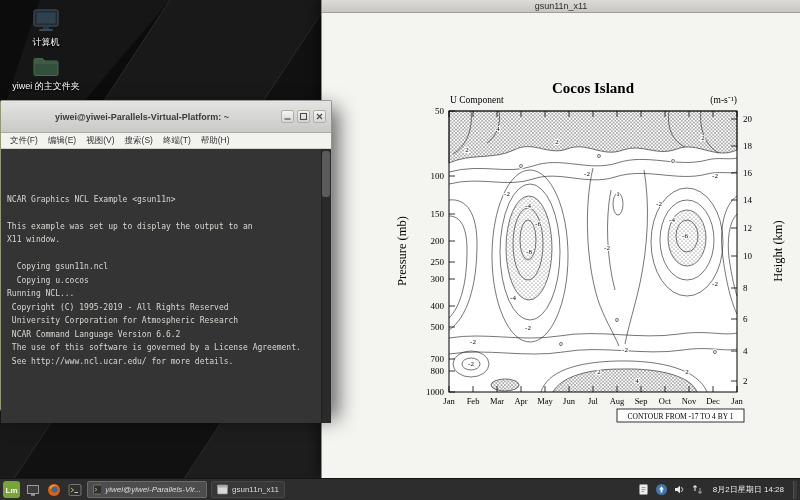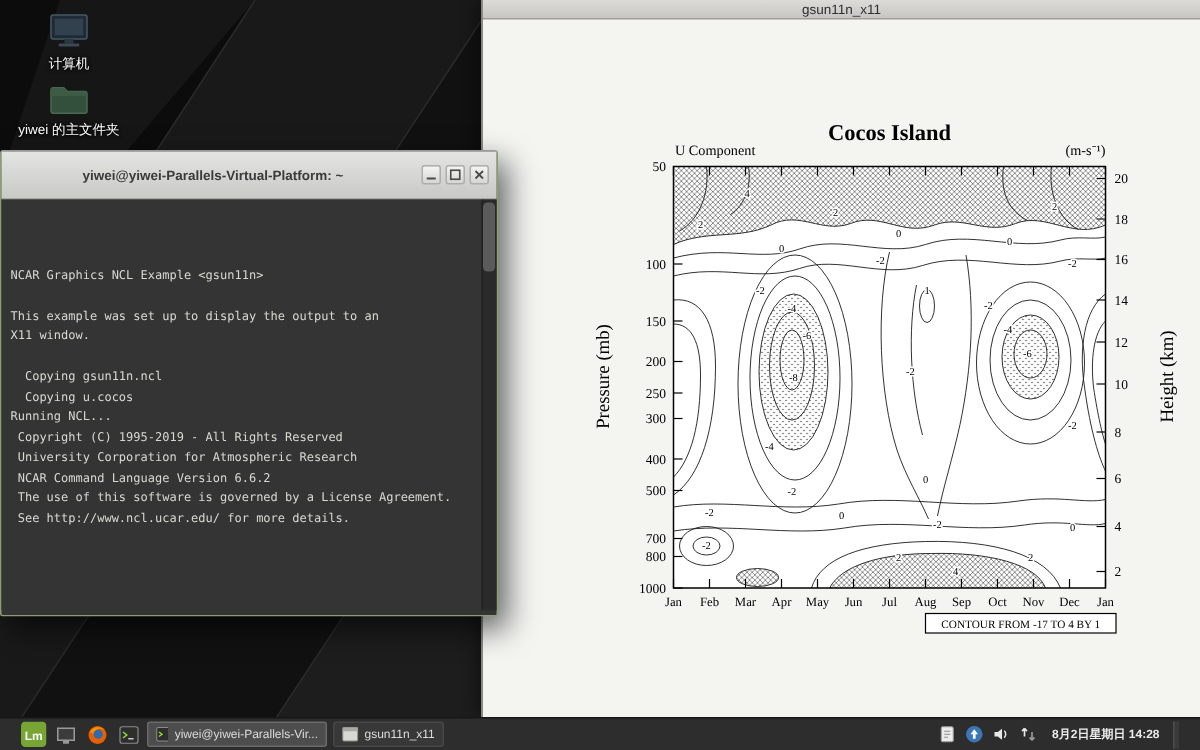--- a/index.html
+++ b/index.html
@@ -50,28 +50,28 @@
   .ticklabel  { font:9px "Liberation Serif", serif; fill:#000; }
   .xticklabel { font:8.5px "Liberation Serif", serif; fill:#000; }
   .clabel     { font:7px "Liberation Serif", serif; fill:#000;
                 paint-order:stroke; stroke:#ffffff; stroke-width:2px; }
   .svg-footer { font:7.5px "Liberation Serif", serif; fill:#000; }
   .tick       { stroke:#000; stroke-width:0.8; }
 
   
   #taskbar { position:absolute; left:0; bottom:0; width:800px; height:22px;
     background:#2d2d2d; border-top:1px solid #161616; display:flex; align-items:center;
-    padding:0 14px; gap:4px; z-index:50; }
+    padding:0 3px; gap:4px; z-index:50; }
   .tb-launcher { width:17px; height:17px; display:flex; align-items:center; justify-content:center; }
   .tb-win { display:flex; align-items:center; gap:4px; height:17px; padding:0 5px;
     font-size:8px; color:#dcdcdc; border:1px solid #474747; border-radius:2px;
     background:#383838; white-space:nowrap; overflow:hidden; }
   .tb-win.active { background:#4d4d4d; border-color:#6b6b6b; }
   #tray { margin-left:auto; display:flex; align-items:center; gap:5px; }
-  #clock { font-size:8px; color:#ececec; padding:0 4px; white-space:nowrap;font-weight:bold; }
+  #clock { font-size:8px; color:#ececec; padding:0 4px; white-space:nowrap; }
   #show-desktop-strip { width:4px; height:18px; background:#3a3a3a; border-left:1px solid #4c4c4c; }
 </style>
 </head>
 <body>
 
 <div id="screen">
 
   <svg id="wallpaper" width="800" height="500">
     <rect width="800" height="500" fill="#151515"></rect>
     <polygon points="0,0 170,0 0,260" fill="#0c0c0c"></polygon>
@@ -291,20 +291,28 @@
         <svg width="9" height="9">
             <rect x="1.5" y="1.5" width="6" height="6" fill="none" stroke="#4a4a4a" stroke-width="1.1"></rect>
           </svg>
       </span>
       <span class="win-btn">
         <svg width="9" height="9">
             <path d="M2,2 L7,7 M7,2 L2,7" stroke="#4a4a4a" stroke-width="1.2"></path>
           </svg>
       </span>
     </div>
+    <div id="term-menubar">
+        <span class="menu-item">文件(F)</span>
+        <span class="menu-item">编辑(E)</span>
+        <span class="menu-item">视图(V)</span>
+        <span class="menu-item">搜索(S)</span>
+        <span class="menu-item">终端(T)</span>
+        <span class="menu-item">帮助(H)</span>
+      </div>
     <div id="term-body">
       <div id="term-lines"><div class="tline">&nbsp;</div><div class="tline">NCAR Graphics NCL Example &lt;gsun11n&gt;</div><div class="tline">&nbsp;</div><div class="tline">This example was set up to display the output to an</div><div class="tline">X11 window.</div><div class="tline">&nbsp;</div><div class="tline">  Copying gsun11n.ncl</div><div class="tline">  Copying u.cocos</div><div class="tline">Running NCL...</div><div class="tline"> Copyright (C) 1995-2019 - All Rights Reserved</div><div class="tline"> University Corporation for Atmospheric Research</div><div class="tline"> NCAR Command Language Version 6.6.2</div><div class="tline"> The use of this software is governed by a License Agreement.</div><div class="tline"> See http://www.ncl.ucar.edu/ for more details.</div></div>
       <div id="term-scrollbar">
         <div id="term-scrollthumb"></div>
       </div>
     </div>
   </div>
 
   <div id="taskbar">
     <div class="tb-launcher">
@@ -327,21 +335,21 @@
       </svg>
     </div>
     <div class="tb-launcher">
       <svg width="14" height="14">
         <rect x="1" y="1.5" width="12" height="11" rx="1.5" fill="#2e2e2e" stroke="#8a8a8a" stroke-width="0.8"></rect>
         <path d="M3,5 L5.5,7 L3,9" stroke="#8ae234" stroke-width="1" fill="none"></path>
         <line x1="6.5" y1="9.5" x2="10" y2="9.5" stroke="#cccccc" stroke-width="1"></line>
       </svg>
     </div>
 
-    <div class="tb-win active" style="max-width:120px;">
+    <div class="tb-win active" style="max-width:120px;font-style:italic;">
       <svg width="11" height="11">
         <rect x="0.5" y="1" width="10" height="9" rx="1" fill="#2e2e2e" stroke="#8a8a8a" stroke-width="0.7"></rect>
         <path d="M2,4 L4,5.5 L2,7" stroke="#8ae234" stroke-width="0.9" fill="none"></path>
       </svg>
       <span>yiwei@yiwei-Parallels-Vir...</span>
     </div>
     <div class="tb-win" style="max-width:100px;">
       <svg width="11" height="11">
         <rect x="0.5" y="1" width="10" height="9" rx="1" fill="#d8d8d4" stroke="#8a8a8a" stroke-width="0.7"></rect>
         <rect x="0.5" y="1" width="10" height="2.5" fill="#a8a8a4"></rect>

